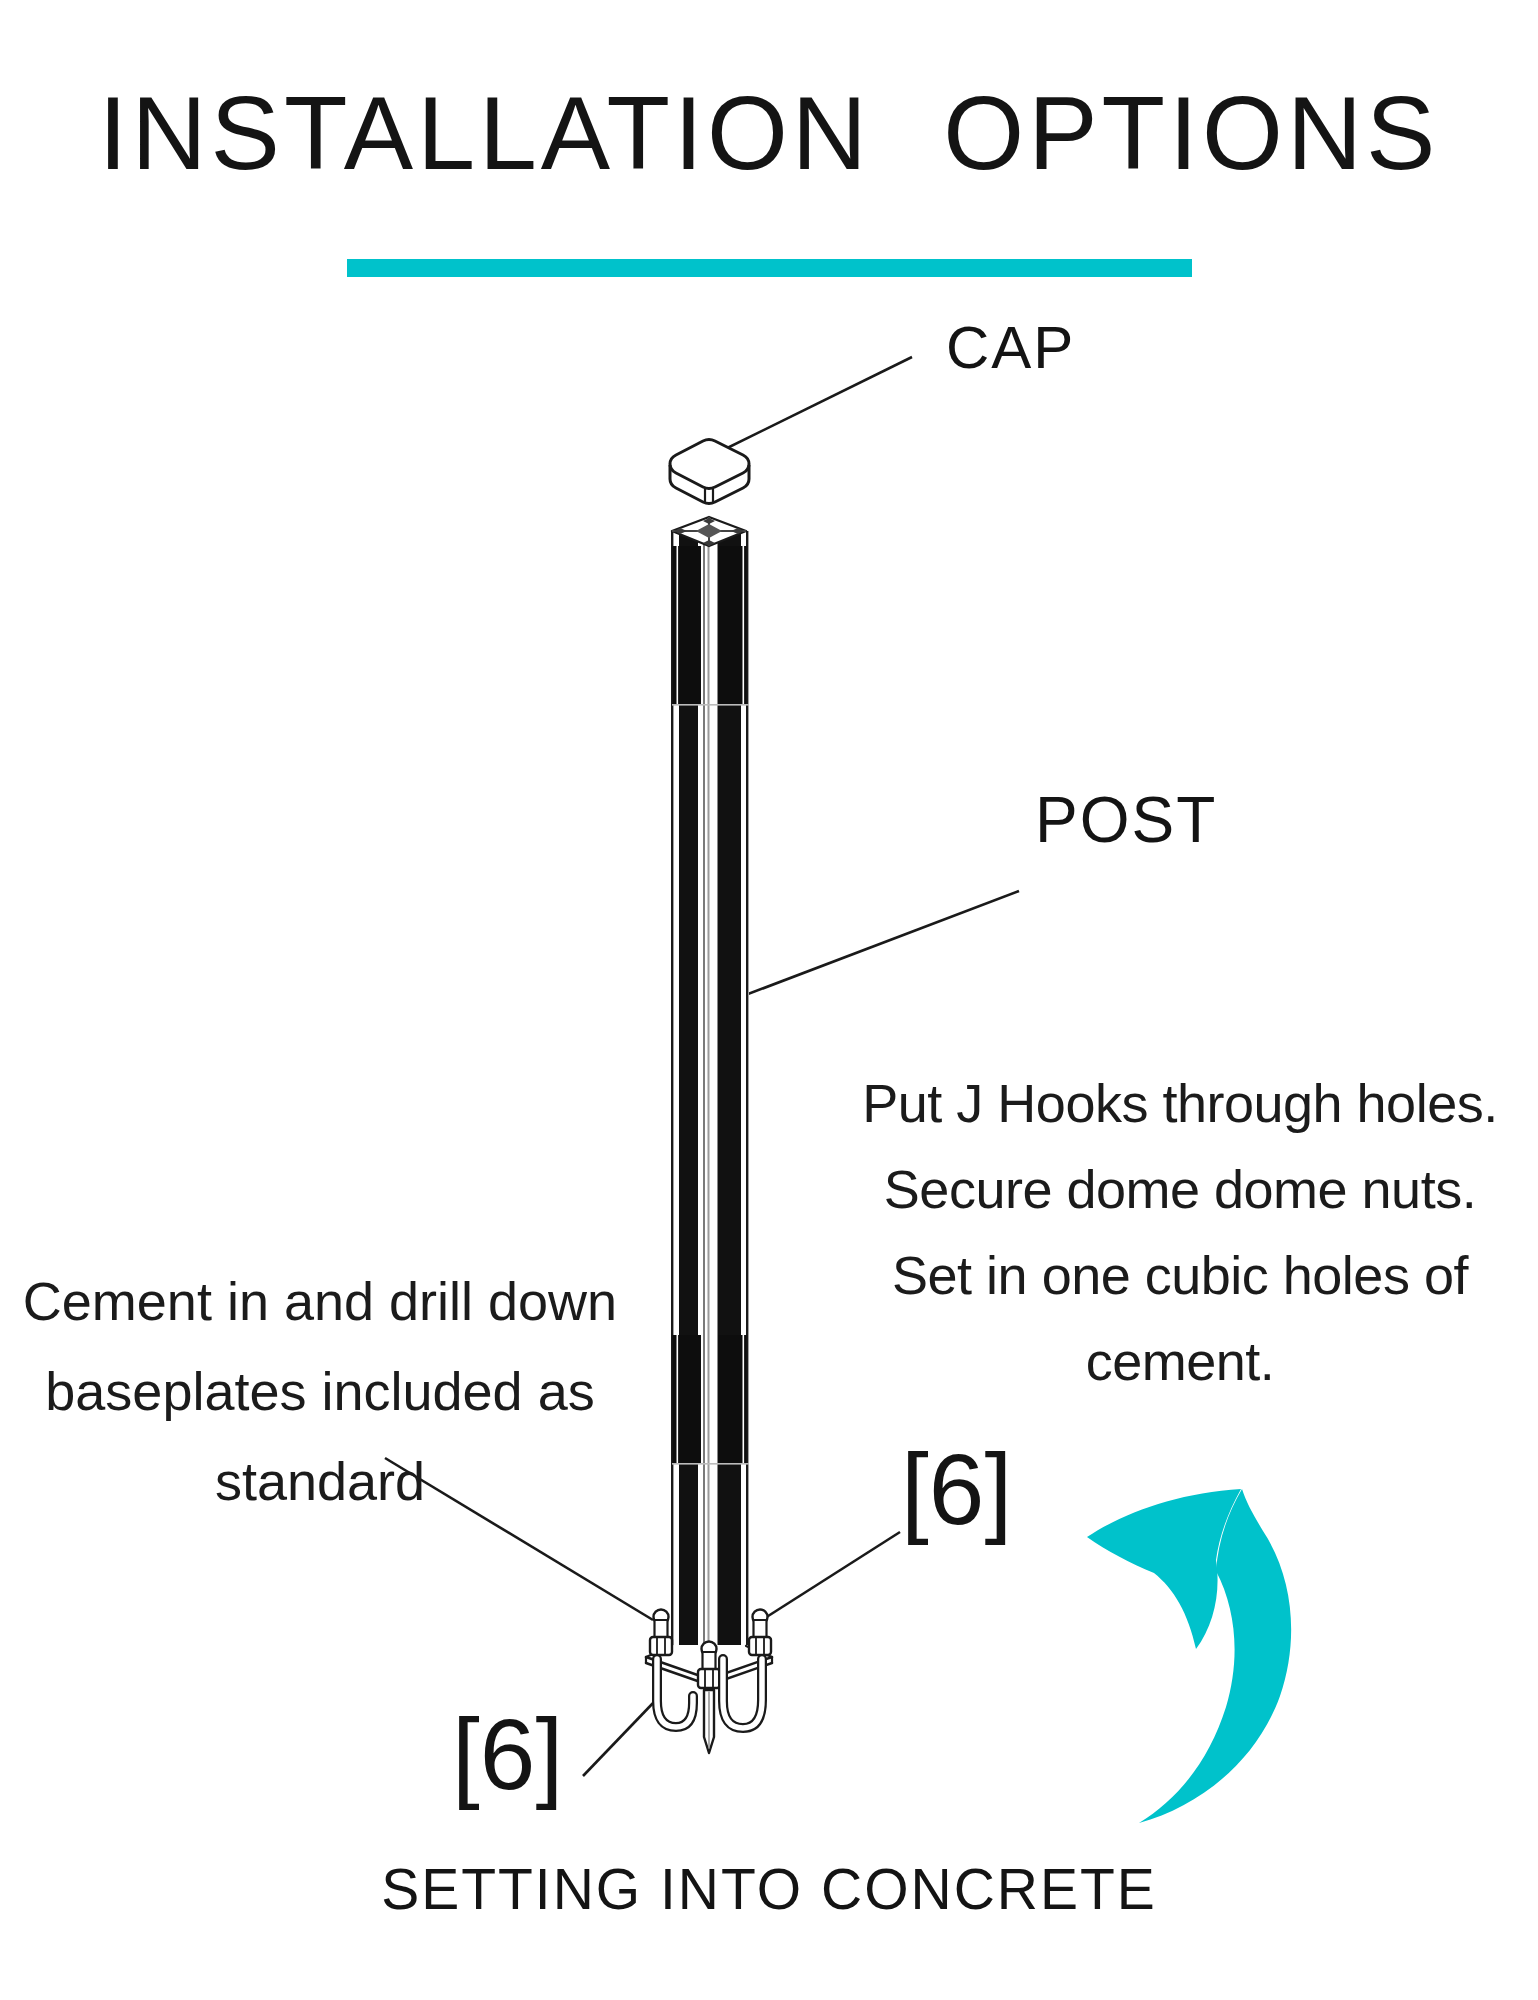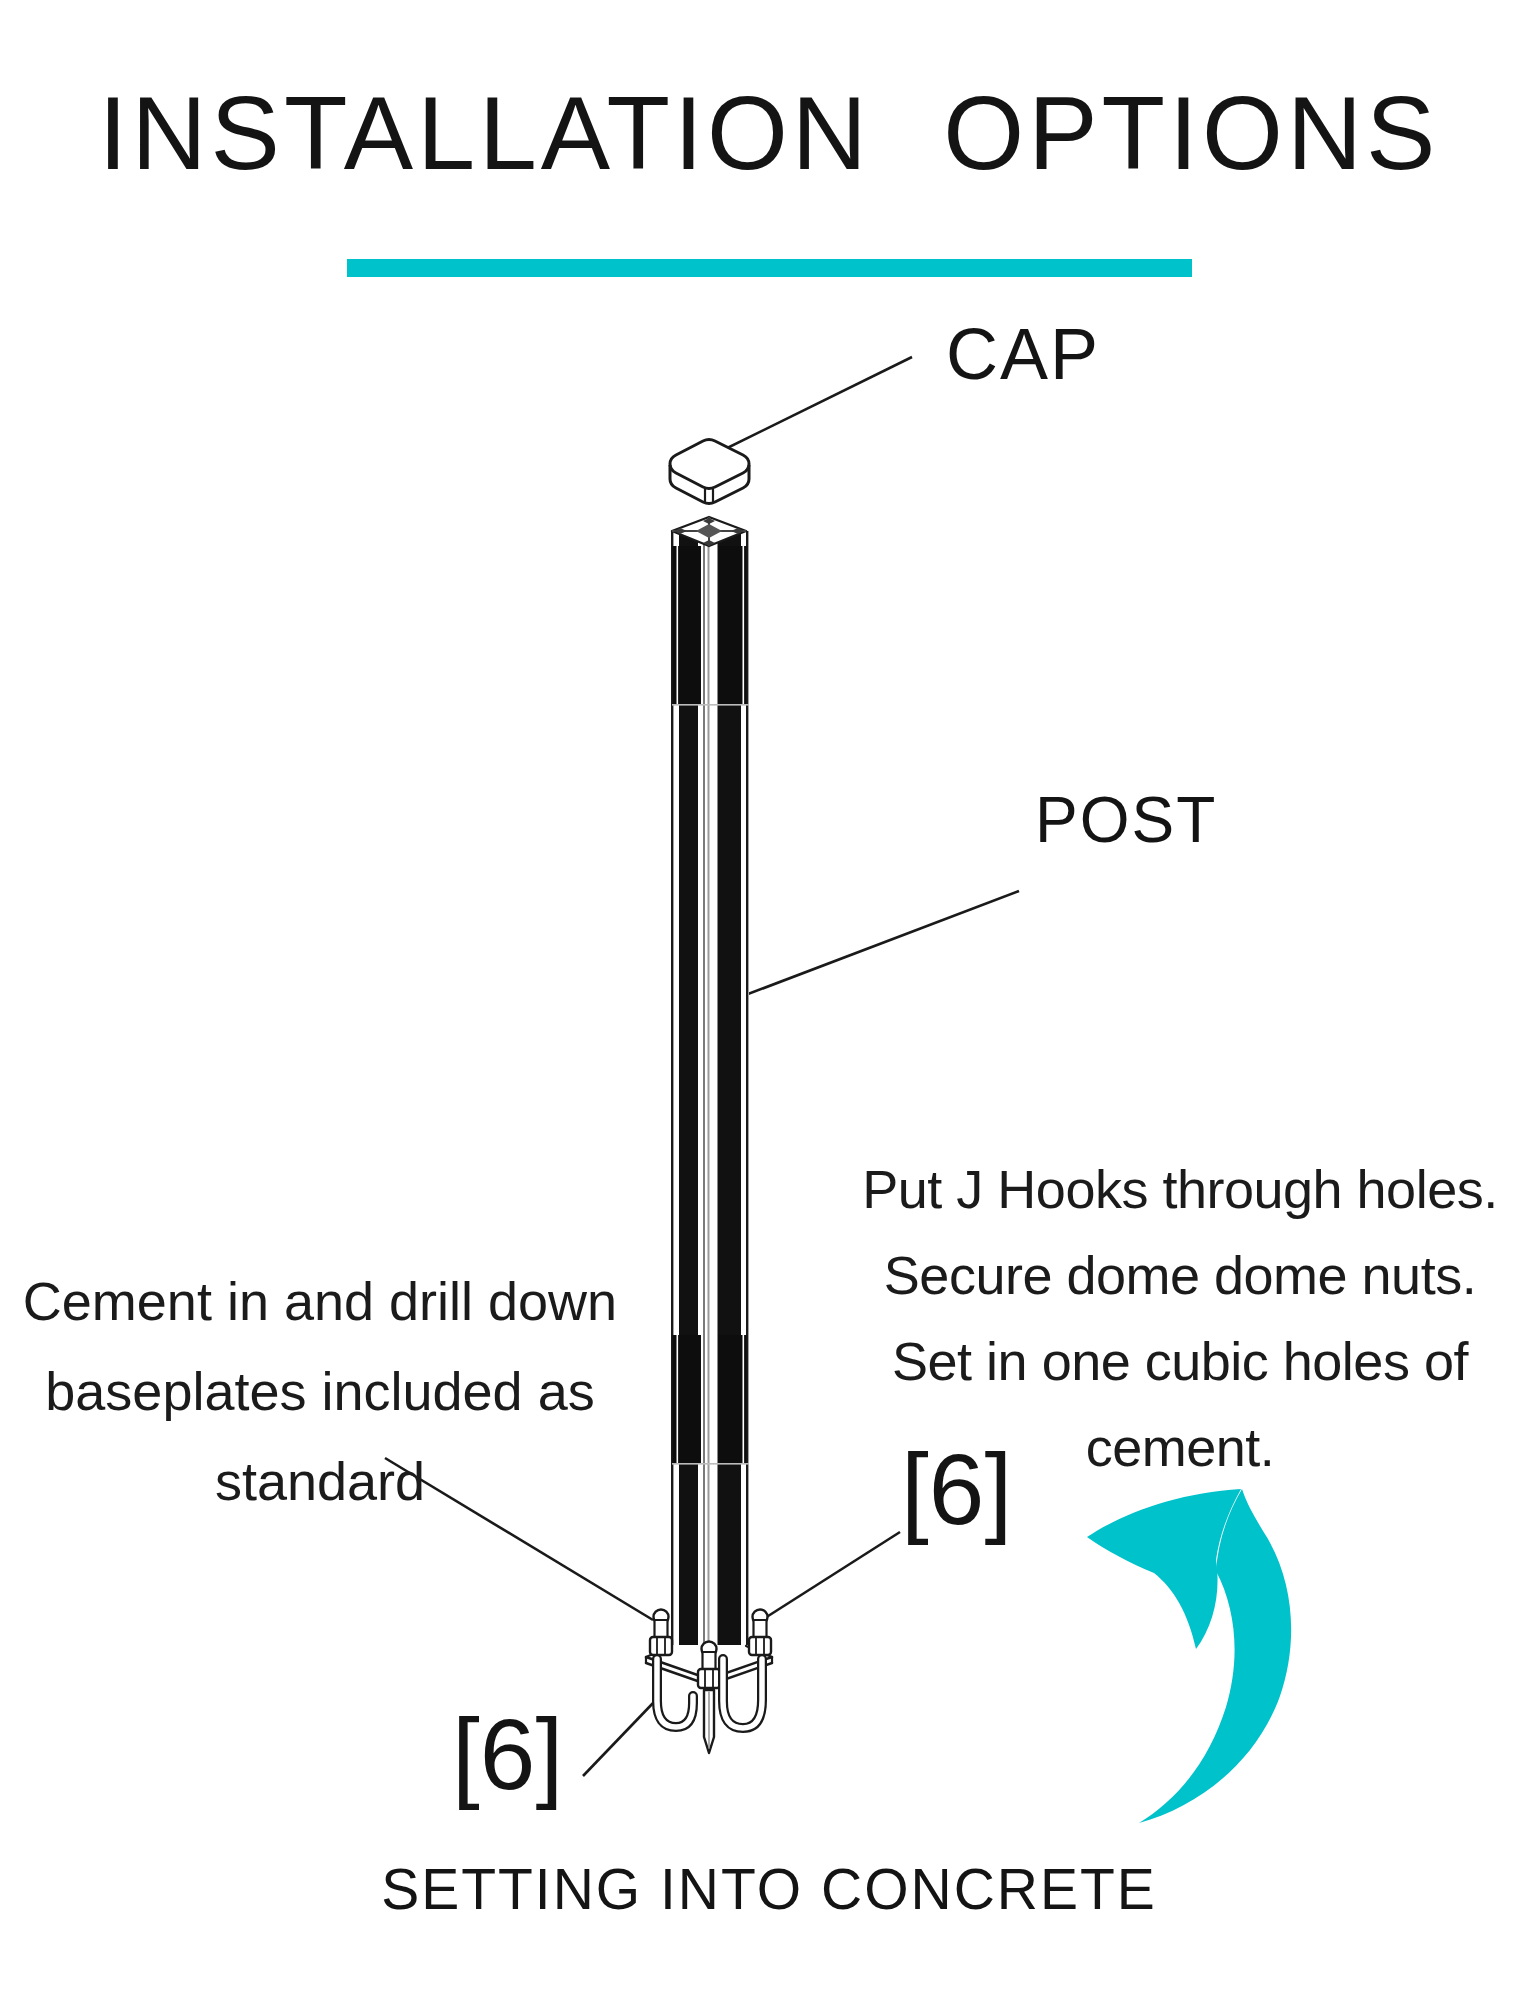--- a/index.html
+++ b/index.html
@@ -21,21 +21,21 @@
     color:#141414;
     white-space:nowrap;
     font-weight:400;
   }
   #divider{
     top:259px;left:347px;
     width:845px;height:18px;
     background:#00C2CB;
   }
   .callout{
-    font-size:72px;
+    font-size:60px;
     line-height:1;
     color:#141414;
     letter-spacing:2px;
     white-space:nowrap;
   }
   #cap-label{top:318px;left:946px;}
   #post-label{top:788px;left:1035px;font-size:64px;}
   .qty{
     font-size:100px;
     line-height:1;
@@ -46,21 +46,21 @@
   #qty-left{top:1704px;left:452px;}
   .note{
     text-align:center;
     color:#1b1b1b;
   }
   #note-left{
     top:1256px;left:0px;width:640px;
     font-size:54px;line-height:90px;
   }
   #note-right{
-    top:1146px;left:850px;width:660px;
+    top:1060px;left:850px;width:660px;
     font-size:54px;line-height:86px;
     letter-spacing:-0.5px;
   }
   #footer-title{
     top:1856px;left:0;width:1538px;
     text-align:center;
     font-size:57px;
     letter-spacing:2px;
     white-space:nowrap;
     color:#141414;

